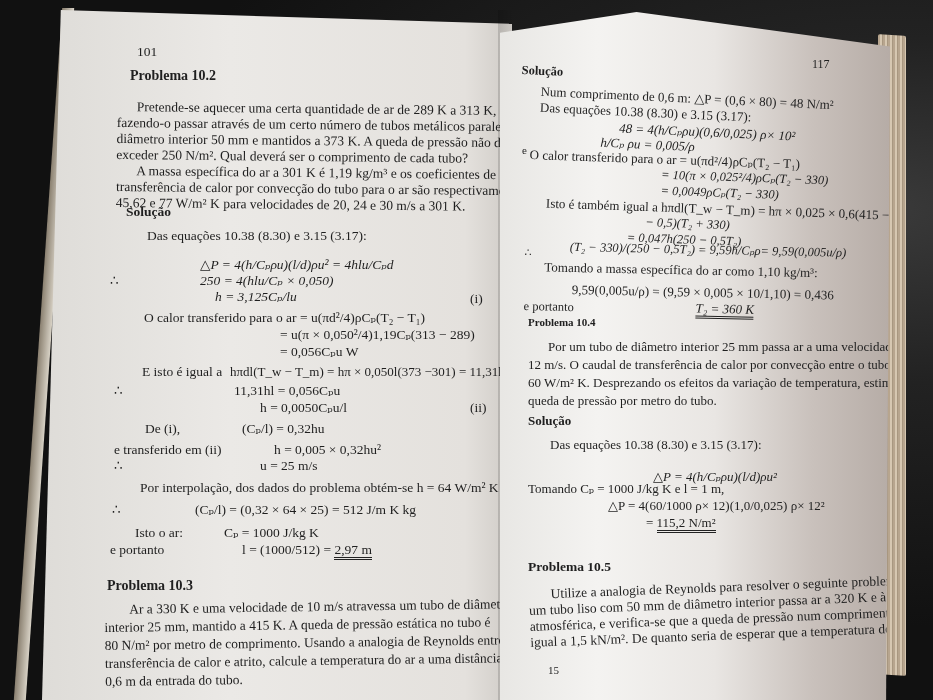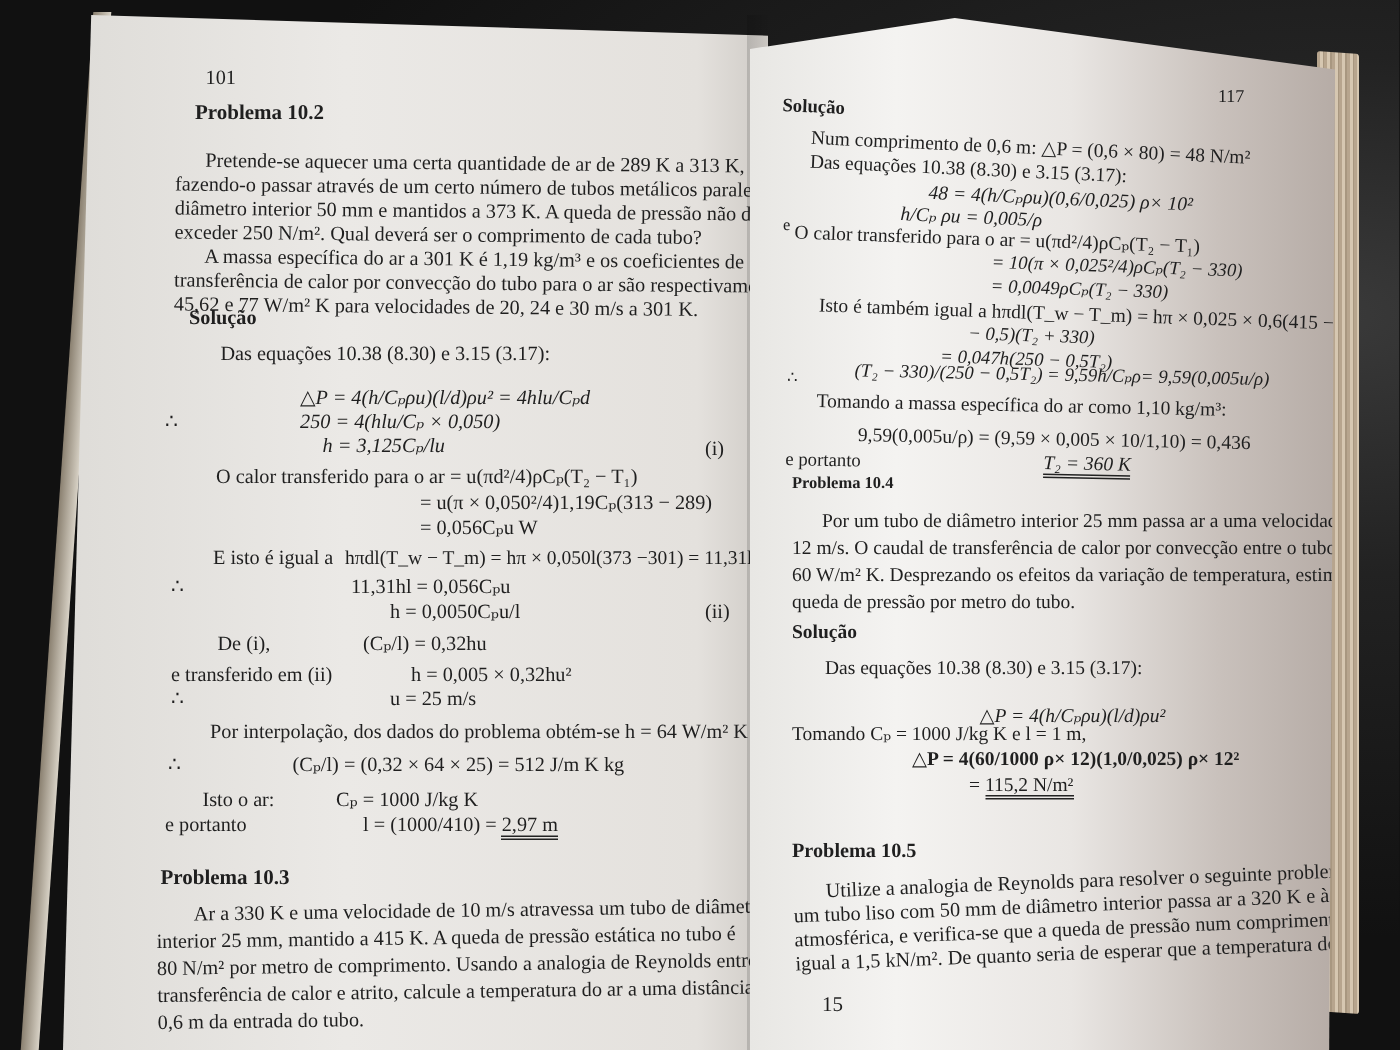--- a/index.html
+++ b/index.html
@@ -93,21 +93,21 @@
     <div class="ptext" style="left:218px;top:447px;">u = 25 m/s</div>
 
     <div class="ptext" style="left:98px;top:469px;text-align:center;">Por interpolação, dos dados do problema obtém-se h = 64 W/m² K</div>
     <div class="ptext" style="left:70px;top:491px;">∴</div>
     <div class="ptext" style="left:153px;top:491px;">(Cₚ/l) = (0,32 × 64 × 25) = 512 J/m K kg</div>
 
     <div class="ptext" style="left:93px;top:514px;">Isto o ar:</div>
     <div class="ptext" style="left:182px;top:514px;">Cₚ = 1000 J/kg K</div>
     <div class="ptext" style="left:68px;top:531px;">e portanto</div>
     <div class="ptext" style="left:200px;top:531px;">
-      <span>l = (1000/410) = </span><span class="under2">2,97 m</span>
+      <span>l = (1000/512) = </span><span class="under2">2,97 m</span>
     </div>
   </div>
 
   <div class="ptext b" style="left:65px;top:567px;font-size:14px;">Problema 10.3</div>
   <div style="position:absolute;left:62px;top:591px;width:400px;transform:rotate(-0.8deg);transform-origin:0 0;">
     <div class="ptext" style="left:25px;top:0;">Ar a 330 K e uma velocidade de 10 m/s atravessa um tubo de diâmetro</div>
     <div class="ptext" style="left:0;top:18px;">interior 25 mm, mantido a 415 K. A queda de pressão estática no tubo é</div>
     <div class="ptext" style="left:0;top:36px;">80 N/m² por metro de comprimento. Usando a analogia de Reynolds entre</div>
     <div class="ptext" style="left:0;top:54px;">transferência de calor e atrito, calcule a temperatura do ar a uma distância de</div>
     <div class="ptext" style="left:0;top:72px;">0,6 m da entrada do tubo.</div>
@@ -153,26 +153,26 @@
     <div class="ptext" style="left:0;top:18px;font-size:13px;">12 m/s. O caudal de transferência de calor por convecção entre o tubo e o ar é</div>
     <div class="ptext" style="left:0;top:36px;font-size:13px;">60 W/m² K. Desprezando os efeitos da variação de temperatura, estime a</div>
     <div class="ptext" style="left:0;top:54px;font-size:13px;">queda de pressão por metro do tubo.</div>
   </div>
 
   <div class="ptext b" style="left:28px;top:400px;font-size:13px;">Solução</div>
   <div style="position:absolute;left:28px;top:424px;">
     <div class="ptext" style="left:22px;top:0;font-size:13px;">Das equações 10.38 (8.30) e 3.15 (3.17):</div>
     <div class="ptext i" style="left:125px;top:18px;font-size:13px;margin-top:14px;">△P = 4(h/Cₚρu)(l/d)ρu²</div>
     <div class="ptext" style="left:0;top:44px;font-size:13px;">Tomando Cₚ = 1000 J/kg K e l = 1 m,</div>
-    <div class="ptext" style="left:80px;top:61px;font-size:13px;font-weight:bold;">△P = 4(60/1000 ρ× 12)(1,0/0,025) ρ× 12²</div>
+    <div class="ptext" style="left:80px;top:61px;font-size:13px;">△P = 4(60/1000 ρ× 12)(1,0/0,025) ρ× 12²</div>
     <div class="ptext" style="left:118px;top:78px;font-size:13px;"><span>= </span><span class="under2">115,2 N/m²</span></div>
   </div>
 
   <div class="ptext b" style="left:28px;top:546px;font-size:13.5px;">Problema 10.5</div>
   <div style="position:absolute;left:28px;top:570px;transform:rotate(-2.2deg);transform-origin:0 0;">
     <div class="ptext" style="left:22px;top:4px;font-size:13.5px;">Utilize a analogia de Reynolds para resolver o seguinte problema. Por</div>
     <div class="ptext" style="left:0;top:20px;font-size:13.5px;">um tubo liso com 50 mm de diâmetro interior passa ar a 320 K e à pressão</div>
     <div class="ptext" style="left:0;top:36px;font-size:13.5px;">atmosférica, e verifica-se que a queda de pressão num comprimento de 4 m é</div>
     <div class="ptext" style="left:0;top:52px;font-size:13.5px;">igual a 1,5 kN/m². De quanto seria de esperar que a temperatura do ar</div>
   </div>
 
-  <div class="ptext" style="left:48px;top:650px;font-size:14px;">15</div>
+  <div class="ptext" style="left:48px;top:650px;font-size:11px;">15</div>
 </div>
 
 </body></html>

